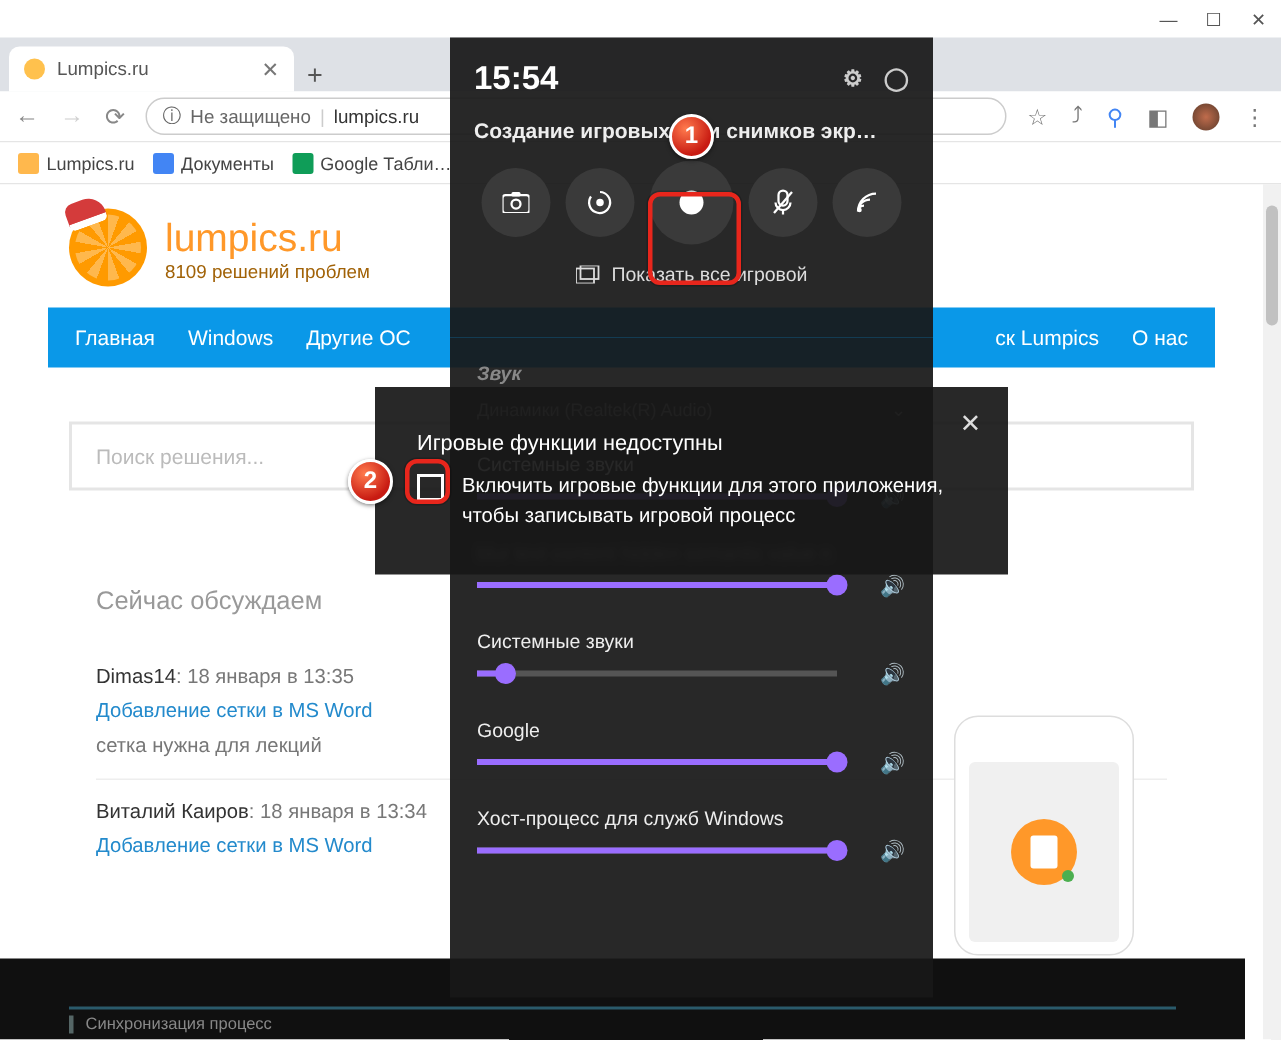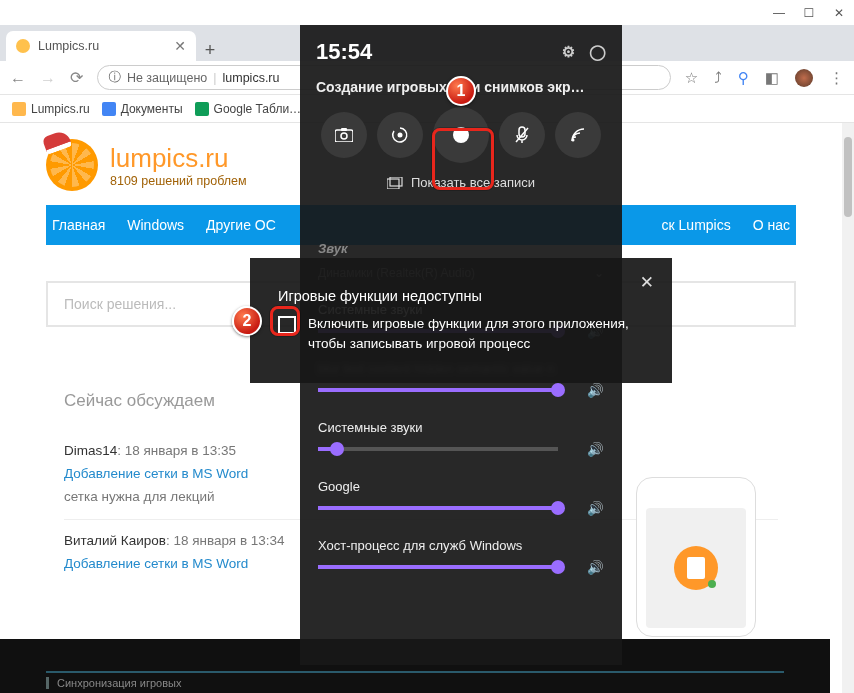--- a/index.html
+++ b/index.html
@@ -32,21 +32,21 @@
   .scrollbar .thumb { position: absolute; top: 14px; left: 2px; right: 2px; height: 80px; background: #c1c1c1; border-radius: 4px; }
 
   .logo-row { display: flex; align-items: center; gap: 12px; padding: 16px 0 14px 46px; }
   .logo-img { width: 52px; height: 52px; border-radius: 50%; background: #ff9a00; position: relative; overflow: hidden; }
   .logo-img::before { content:''; position:absolute; inset:4px; border-radius:50%; background: repeating-conic-gradient(#ffb84d 0 20deg, #ff9a00 20deg 40deg);}
   .hat { position: absolute; top: -6px; left: -2px; width: 26px; height: 18px; background: #d43b3b; border-radius: 6px 12px 4px 4px; transform: rotate(-20deg); border-bottom: 5px solid #fff;}
   .logo-text { display: flex; flex-direction: column; }
   .logo-text .t1 { color: #ff9829; font-size: 26px; font-weight: 400; }
   .logo-text .t2 { color: #a16207; font-size: 12.5px; }
 
-  .nav { background: #0a98e8; height: 40px; margin: 0 46px; display: flex; align-items: center; justify-content: space-between; padding: 0 6px; color: #fff; font-size: 14px; }
+  .nav { background: #0a98e8; height: 40px; margin: 0 32px; display: flex; align-items: center; justify-content: space-between; padding: 0 18px; color: #fff; font-size: 14px; }
   .nav-left, .nav-right { display: flex; gap: 22px; }
 
   .searchbar { margin: 36px 46px 0 46px; border: 2px solid #e5e5e5; height: 46px; display: flex; align-items: center; padding: 0 16px; color: #bbb; font-size: 14px; }
 
   .panel { margin: 46px 46px 0 46px; padding: 14px 18px; font-size: 13.5px; line-height: 1.7; color: #333; }
   .panel h3 { font-weight: 400; font-size: 17px; color: #999; margin-bottom: 24px; }
   .link { color: #238acc; }
   .muted { color: #777; }
   .divider { border-top: 1px solid #eee; margin: 10px 0; }
 
@@ -208,21 +208,21 @@
     </div>
     <div class="link2"><span>ранить документ</span><br><span>а iPhone</span></div>
   </div>
 
   <div class="shield">
       <div class="shield-ic"></div>
     </div>
 
   <div class="footer-bar">
     <div class="footer-inner">
-        <span class="footer-text">Синхронизация игровых</span>
+        <span class="footer-text">Синхронизация процесс</span>
       </div>
   </div>
 </div>
 
 <div class="gb-audio">
   <div class="au-hdr">Звук</div>
   <div class="au-dev">
       <span>Динамики (Realtek(R) Audio)</span>
       <span>⌄</span>
     </div>
@@ -318,21 +318,21 @@
           <path d="M3 15 a12 12 0 0 1 12-12 M3 15 a8 8 0 0 1 8-8 M3 15 a4 4 0 0 1 4-4" fill="none" stroke="#fff" stroke-width="1.5"></path>
           <circle cx="4" cy="14" r="1.5" fill="#fff"></circle>
         </svg>
       </div>
   </div>
   <div class="gb-link">
     <svg width="16" height="12" viewBox="0 0 16 12">
         <rect x="0" y="2" width="12" height="10" fill="none" stroke="#ddd" stroke-width="1.2"></rect>
         <rect x="3" y="0" width="12" height="9" fill="none" stroke="#ddd" stroke-width="1.2"></rect>
       </svg>
-    <span>Показать все записи</span>
+    <span>Показать все игровой</span>
   </div>
 </div>
 
 <div class="gb-msg">
   <span class="close-x">✕</span>
   <div class="hdr">Игровые функции недоступны</div>
   <div class="body">
     <span class="chk"></span>
     <span>Включить игровые функции для этого приложения, чтобы записывать игровой процесс</span>
   </div>

